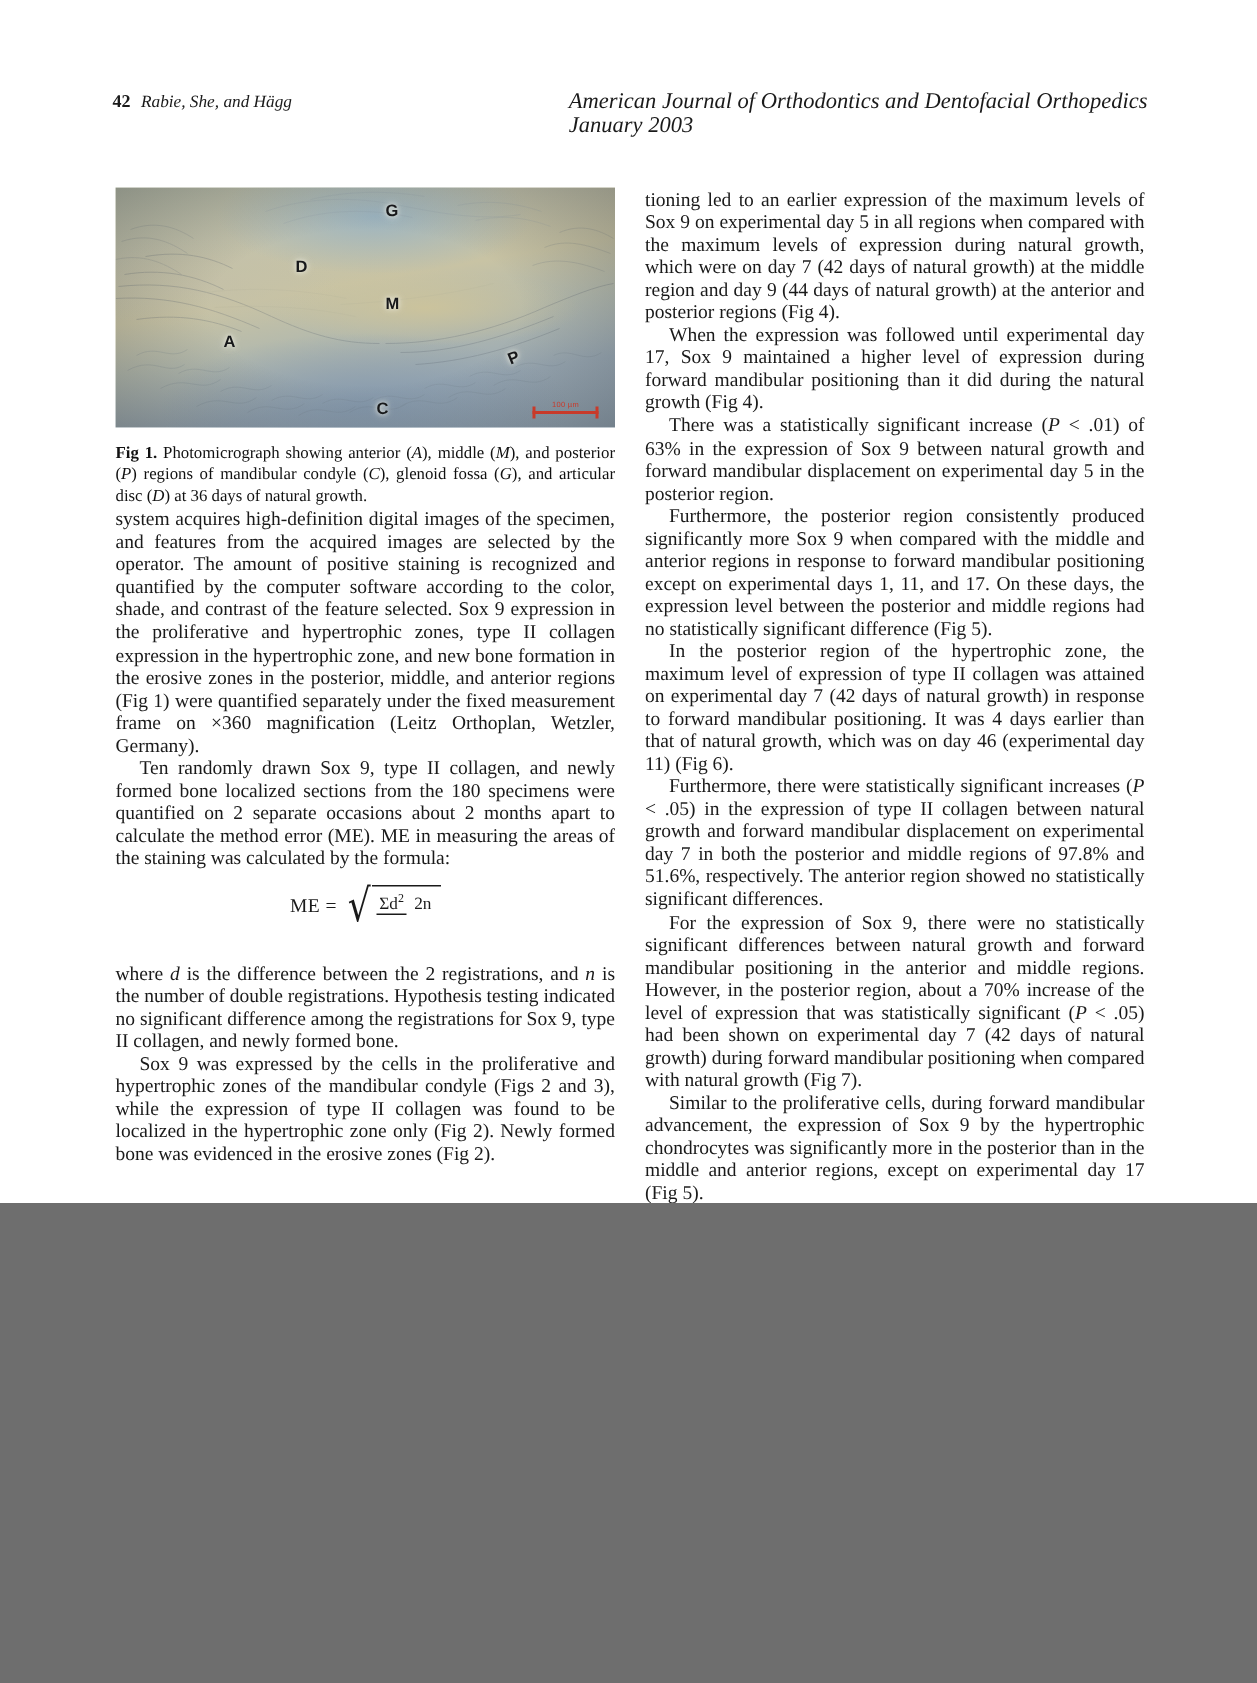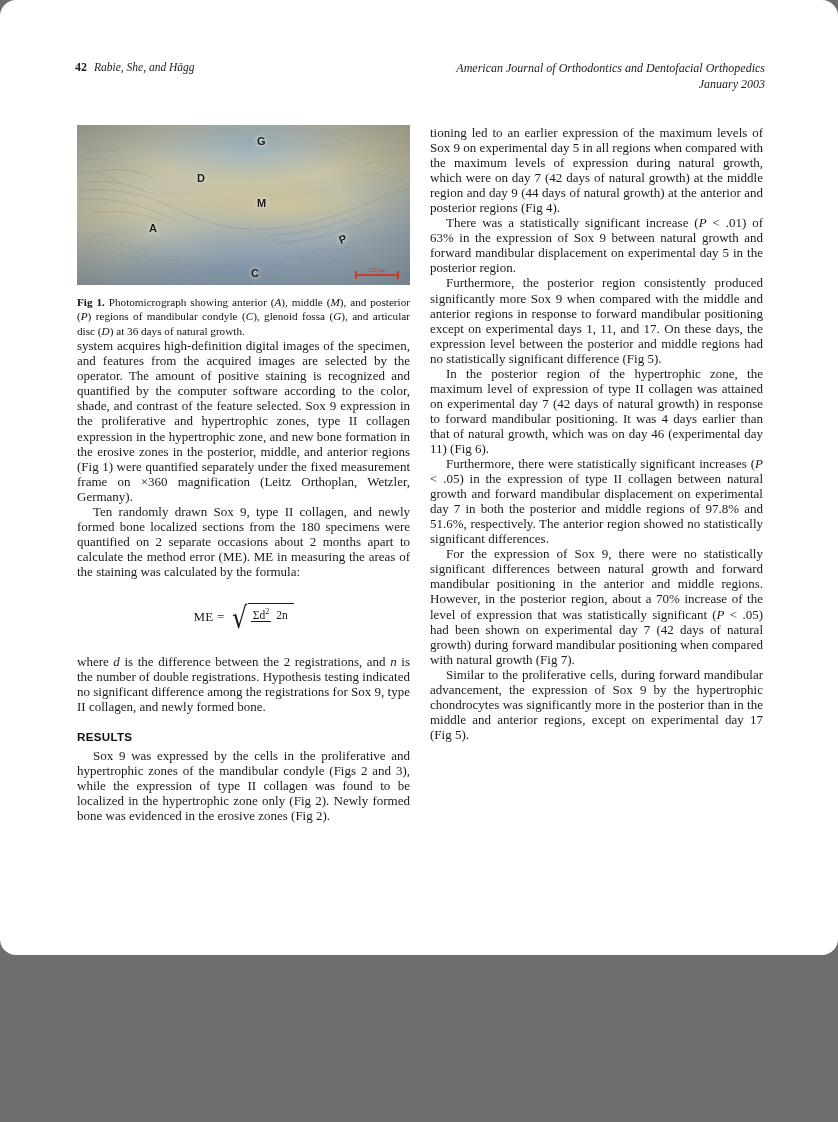--- a/index.html
+++ b/index.html
@@ -3,27 +3,26 @@
 <meta charset="utf-8">
 <style>
   html, body {
     margin: 0;
     padding: 0;
     background: #6e6e6e;
   }
   .page {
     position: relative;
     width: 838px;
-    height: 955px;
+    height: 802px;
     background: #ffffff;
     margin: 0 auto;
     overflow: hidden;
     font-family: "Liberation Serif", "DejaVu Serif", serif;
     color: #1a1a1a;
-    border-radius: 16px;
   }
 
   
   .runhead {
     position: absolute;
     left: 75px;
     top: 60px;
     width: 690px;
     height: 40px;
   }
@@ -38,22 +37,22 @@
   .runhead-left .pagenum {
     font-weight: bold;
     font-style: normal;
     margin-right: 7px;
     font-size: 12px;
   }
   .runhead-right {
     position: absolute;
     right: 0;
     top: 0;
-    text-align: right;
-    font-size: 12px;
+    text-align: left;
+    font-size: 15px;
     font-style: italic;
     line-height: 16px;
   }
   .runhead-right div { white-space: nowrap; }
 
   
   .col {
     position: absolute;
     top: 125px;
     width: 333px;
@@ -151,21 +150,21 @@
     text-align: justify;
     color: #111111;
   }
   .caption .figno { font-weight: bold; }
   .caption i { font-style: italic; }
 
   .body-after-fig { margin-top: 13px; }
 
   
   .formula {
-    margin: 24px 0 11px 0;
+    margin: 11px 0 11px 0;
     text-align: center;
     font-size: 13px;
     height: 40px;
     position: relative;
   }
   .formula-inner {
     display: inline-flex;
     align-items: center;
     gap: 5px;
   }
@@ -307,27 +306,27 @@
           <span class="radicand">
             <span class="num"><span>Σd</span><sup>2</sup></span>
             <span class="den">2n</span>
           </span>
         </span>
       </span>
     </div>
 
     <p class="body noindent"><span>where </span><em class="var">d</em><span> is the difference between the 2 registrations, and </span><em class="var">n</em><span> is the number of double registrations. Hypothesis testing indicated no significant difference among the registrations for Sox 9, type II collagen, and newly formed bone.</span></p>
 
-    <h2 class="results">RESULTS</h2>
 
     <p class="body">Sox 9 was expressed by the cells in the proliferative and hypertrophic zones of the mandibular condyle (Figs 2 and 3), while the expression of type II collagen was found to be localized in the hypertrophic zone only (Fig 2). Newly formed bone was evidenced in the erosive zones (Fig 2).</p>
   </div>
 
   <div class="col col-right">
     <p class="body noindent">tioning led to an earlier expression of the maximum levels of Sox 9 on experimental day 5 in all regions when compared with the maximum levels of expression during natural growth, which were on day 7 (42 days of natural growth) at the middle region and day 9 (44 days of natural growth) at the anterior and posterior regions (Fig 4).</p>
+    <p class="body">When the expression was followed until experimental day 17, Sox 9 maintained a higher level of expression during forward mandibular positioning than it did during the natural growth (Fig 4).</p>
 
     <p class="body"><span>There was a statistically significant increase (</span><em class="var">P</em><span> &lt; .01) of 63% in the expression of Sox 9 between natural growth and forward mandibular displacement on experimental day 5 in the posterior region.</span></p>
 
     <p class="body">Furthermore, the posterior region consistently produced significantly more Sox 9 when compared with the middle and anterior regions in response to forward mandibular positioning except on experimental days 1, 11, and 17. On these days, the expression level between the posterior and middle regions had no statistically significant difference (Fig 5).</p>
     <p class="body">In the posterior region of the hypertrophic zone, the maximum level of expression of type II collagen was attained on experimental day 7 (42 days of natural growth) in response to forward mandibular positioning. It was 4 days earlier than that of natural growth, which was on day 46 (experimental day 11) (Fig 6).</p>
 
     <p class="body"><span>Furthermore, there were statistically significant increases (</span><em class="var">P</em><span> &lt; .05) in the expression of type II collagen between natural growth and forward mandibular displacement on experimental day 7 in both the posterior and middle regions of 97.8% and 51.6%, respectively. The anterior region showed no statistically significant differences.</span></p>
 
     <p class="body"><span>For the expression of Sox 9, there were no statistically significant differences between natural growth and forward mandibular positioning in the anterior and middle regions. However, in the posterior region, about a 70% increase of the level of expression that was statistically significant (</span><em class="var">P</em><span> &lt; .05) had been shown on experimental day 7 (42 days of natural growth) during forward mandibular positioning when compared with natural growth (Fig 7).</span></p>
 

